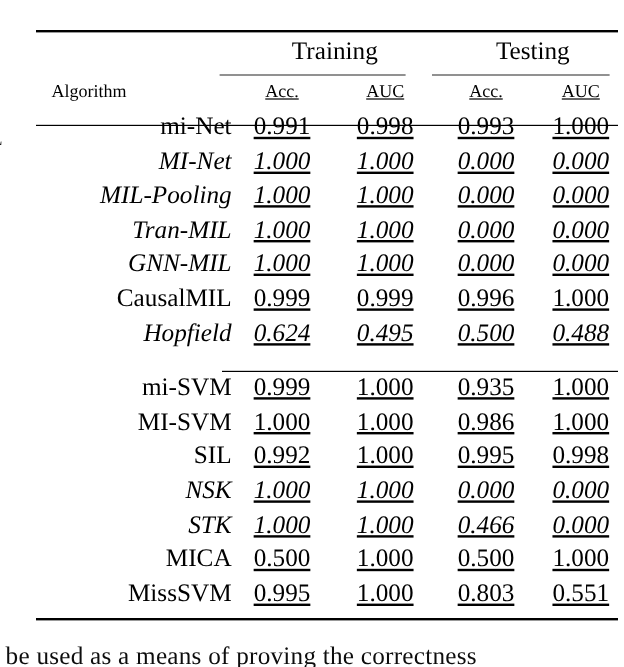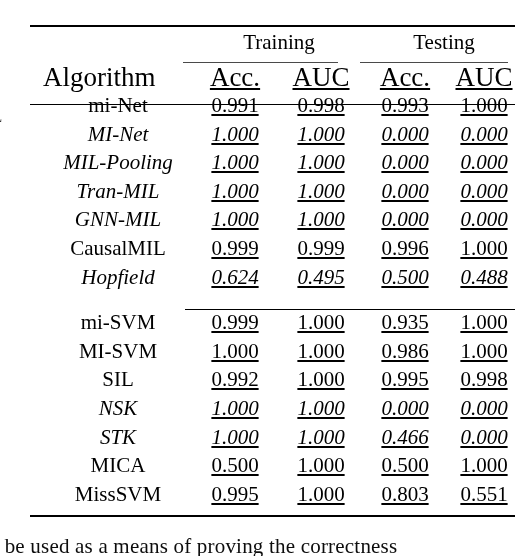--- a/index.html
+++ b/index.html
@@ -60,21 +60,21 @@
 
   
   .c-alg  { width: 155px; }
   .c-n1   { width: 84px; }
   .c-n2   { width: 88px; }
   .c-n3   { width: 80px; }
   .c-n4   { width: 78px; }
 
   
   .alg {
-    text-align: center;
+    text-align: right;
     padding-left: 5px !important;
     white-space: nowrap;
   }
   .num {
     text-align: center;
     white-space: nowrap;
     text-decoration: underline;
   }
   .italic { font-style: italic; }
 
@@ -84,21 +84,21 @@
     text-align: center;
     vertical-align: middle;
   }
   tr.grouphead td.grp {
     font-size: 21px;
   }
   tr.subhead td {
     height: 36px;
     text-align: center;
     vertical-align: middle;
-    font-size: 27px;
+    font-size: 15px;
   }
   tr.subhead td.alg {
     text-align: left;
   }
   tr.datarow td {
     height: 28.6px;
     font-size: 21px;
   }
   .rule-thick {
     position: absolute;

